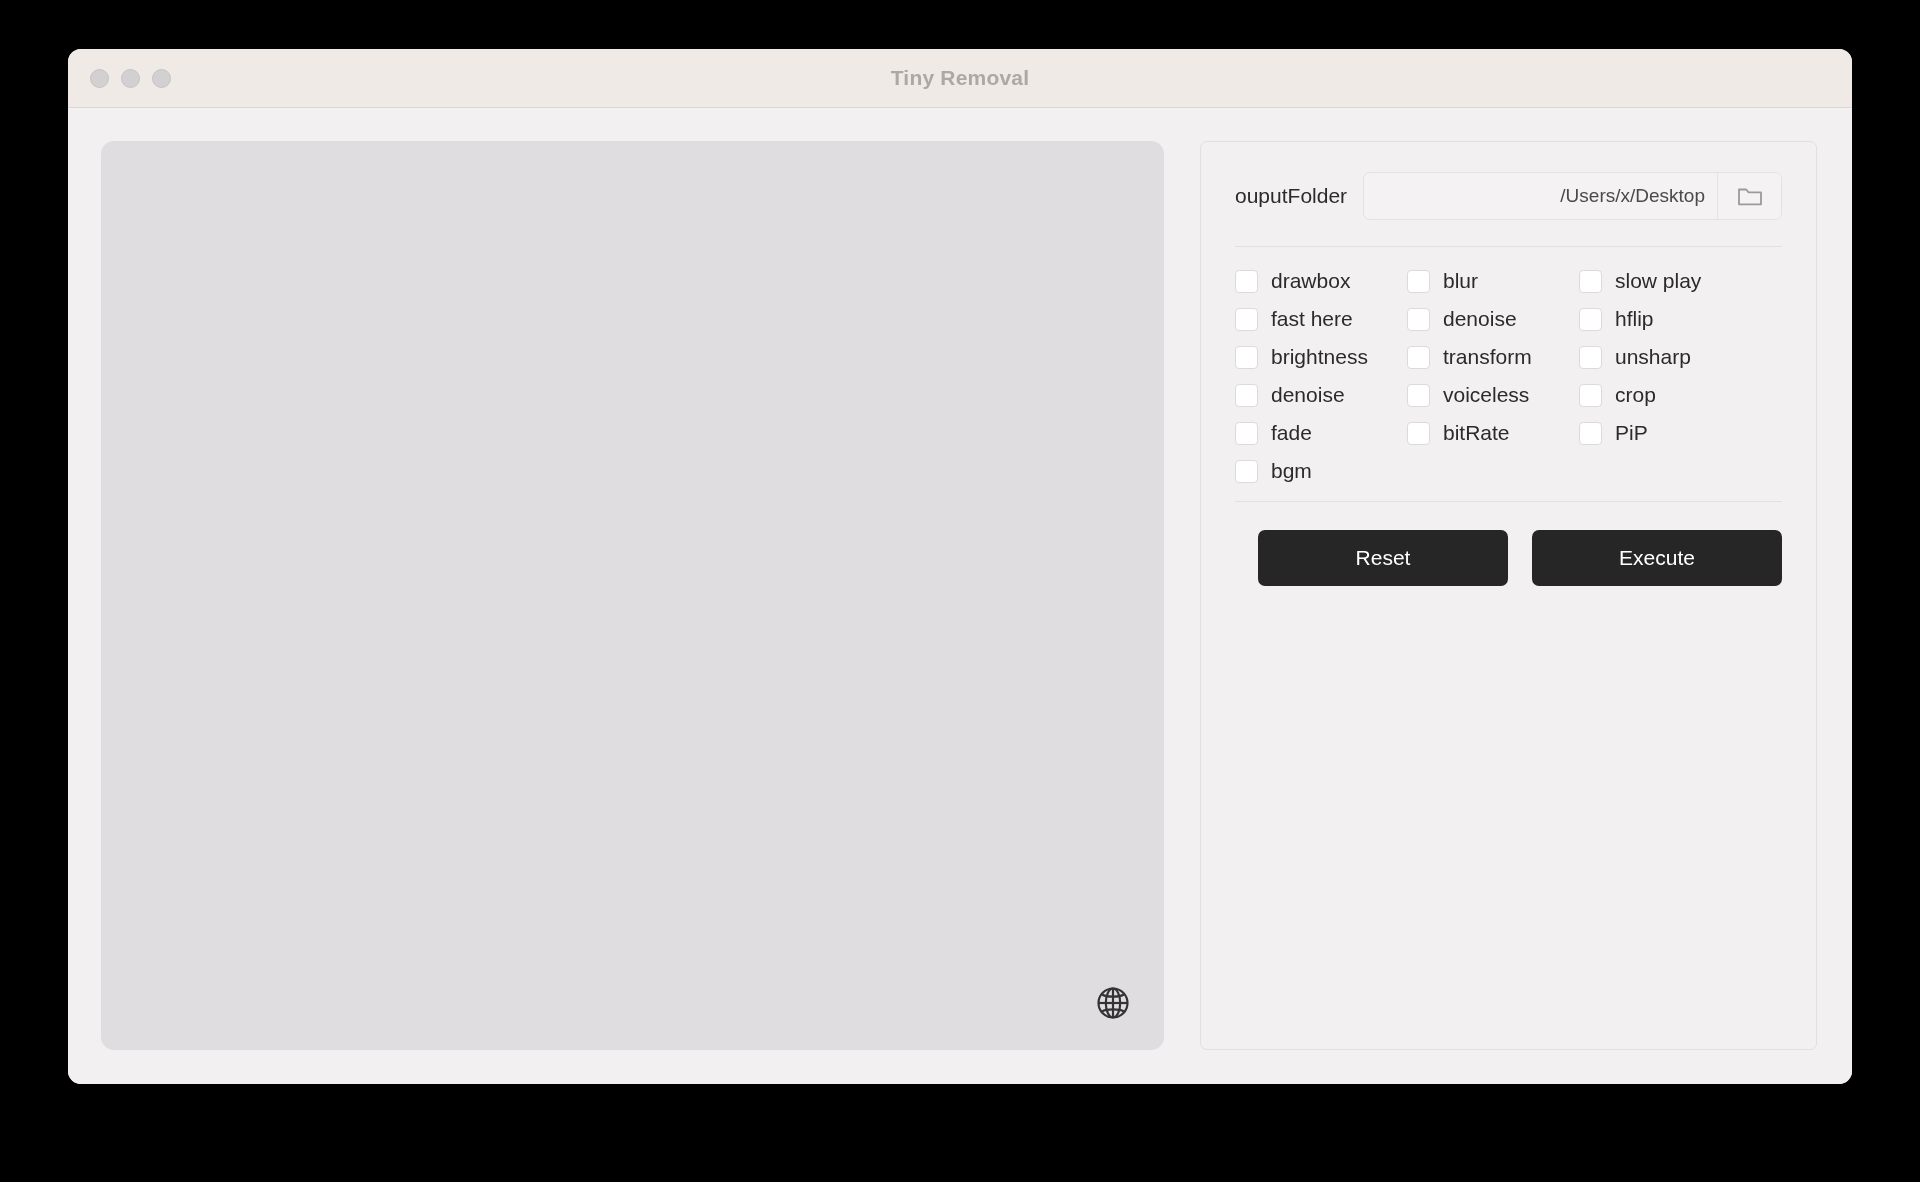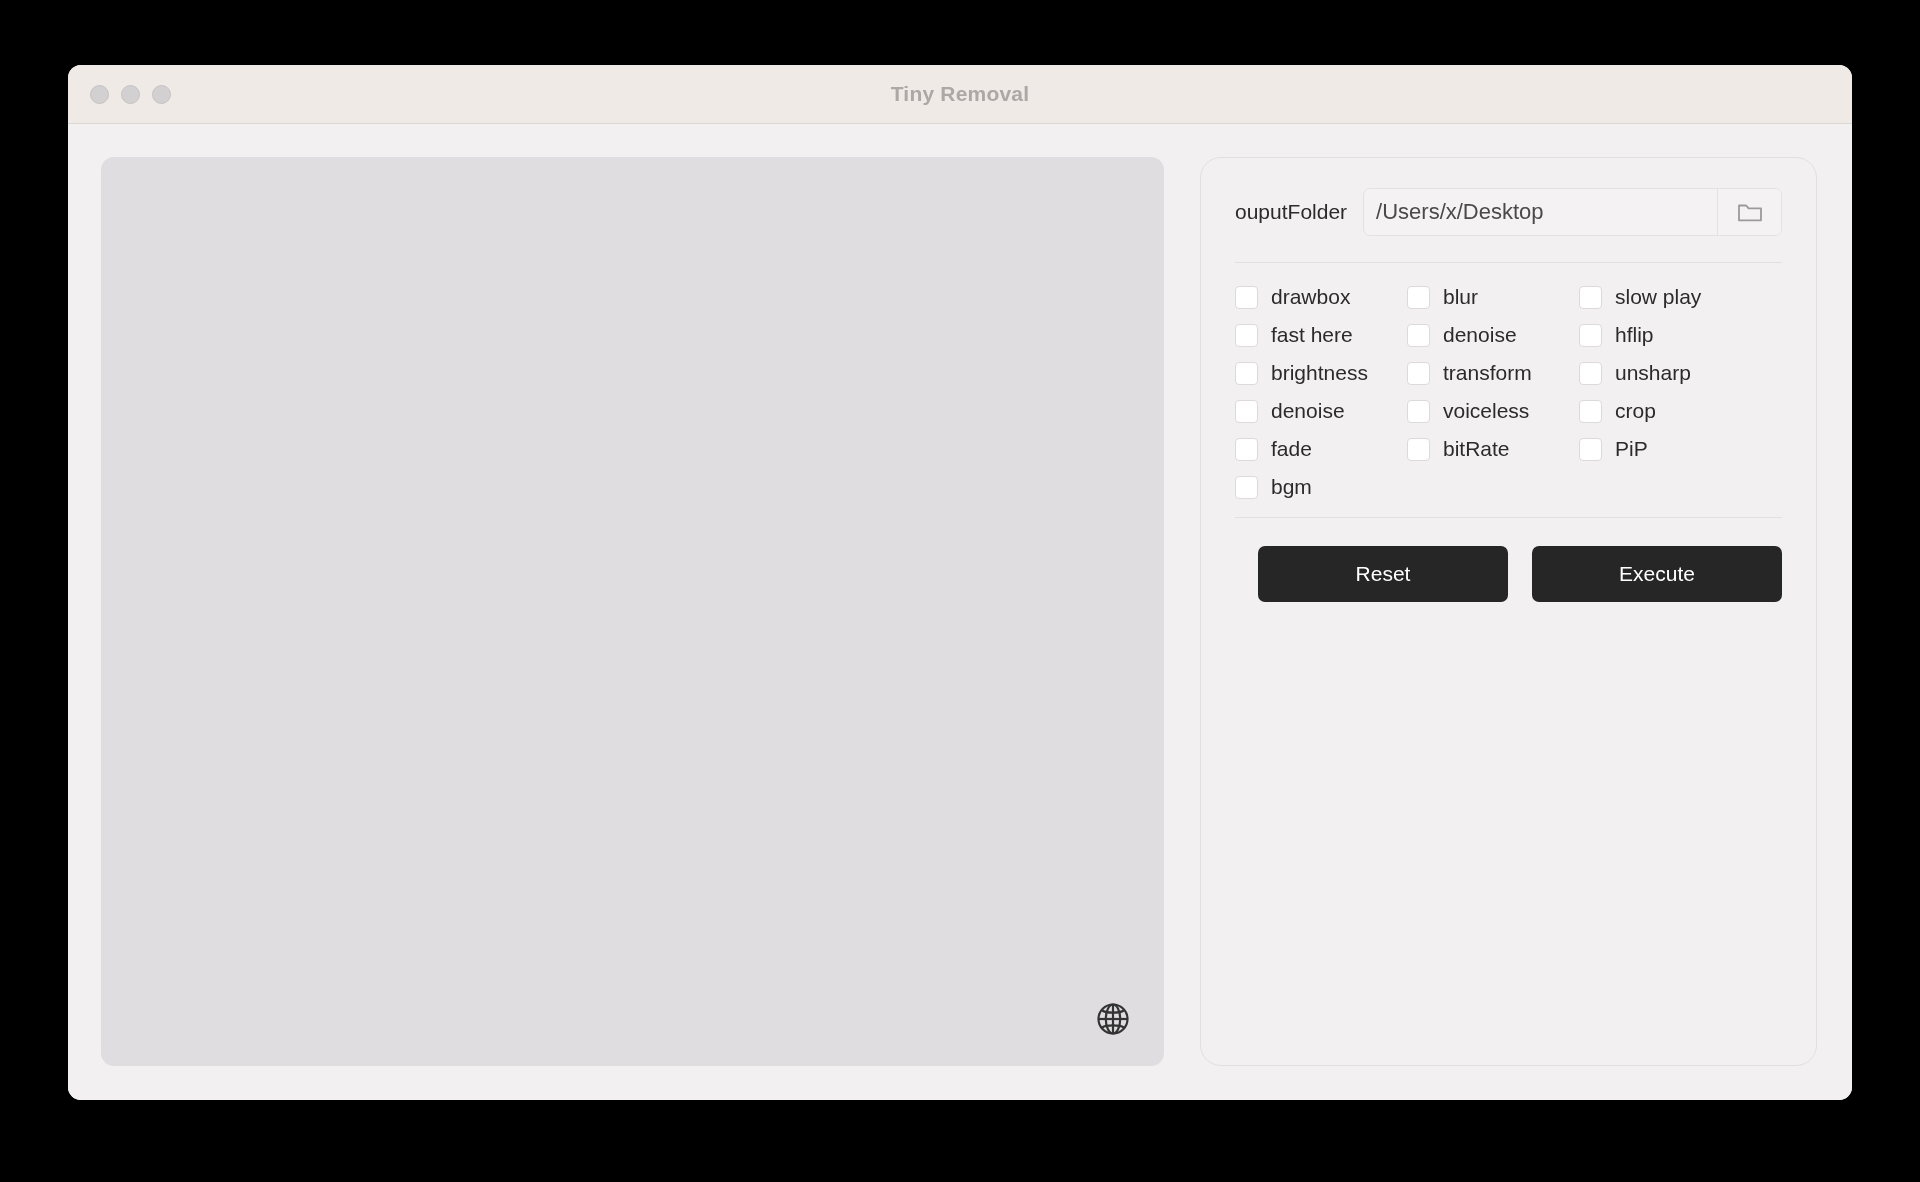--- a/index.html
+++ b/index.html
@@ -11,21 +11,20 @@
     height: 1182px;
     overflow: hidden;
     font-family: "Liberation Sans", "DejaVu Sans", sans-serif;
   }
 
   #root {
     position: relative;
     width: 1920px;
     height: 994px;
     background: #000000;
-    margin-top: 16px;
   }
 
   
   .window {
     position: absolute;
     left: 68px;
     top: 49px;
     width: 1784px;
     height: 1035px;
     background: #F2F0F0;
@@ -129,21 +128,21 @@
     width: 34px;
     height: 34px;
     cursor: pointer;
   }
 
   
   .panel {
     flex: 1;
     background: #F2F0F0;
     border: 1px solid #E1DFDF;
-    border-radius: 21px;
+    border-radius: 7px;
     box-sizing: border-box;
     padding: 30px 34px 0 34px;
   }
 
   .folder-row {
     display: flex;
     align-items: center;
     gap: 16px;
     margin-bottom: 26px;
   }
@@ -165,23 +164,24 @@
     background: #F4F2F2;
     overflow: hidden;
   }
 
   .folder-input {
     flex: 1;
     border: none;
     outline: none;
     background: transparent;
     font-family: inherit;
-    font-size: 22px;
+    font-size: 19px;
     color: #4A4A4A;
     padding: 0 12px;
+    text-align: right;
   }
 
   .folder-btn {
     width: 64px;
     border: none;
     border-left: 1px solid #E3E1E1;
     background: #F4F2F2;
     display: flex;
     align-items: center;
     justify-content: center;

